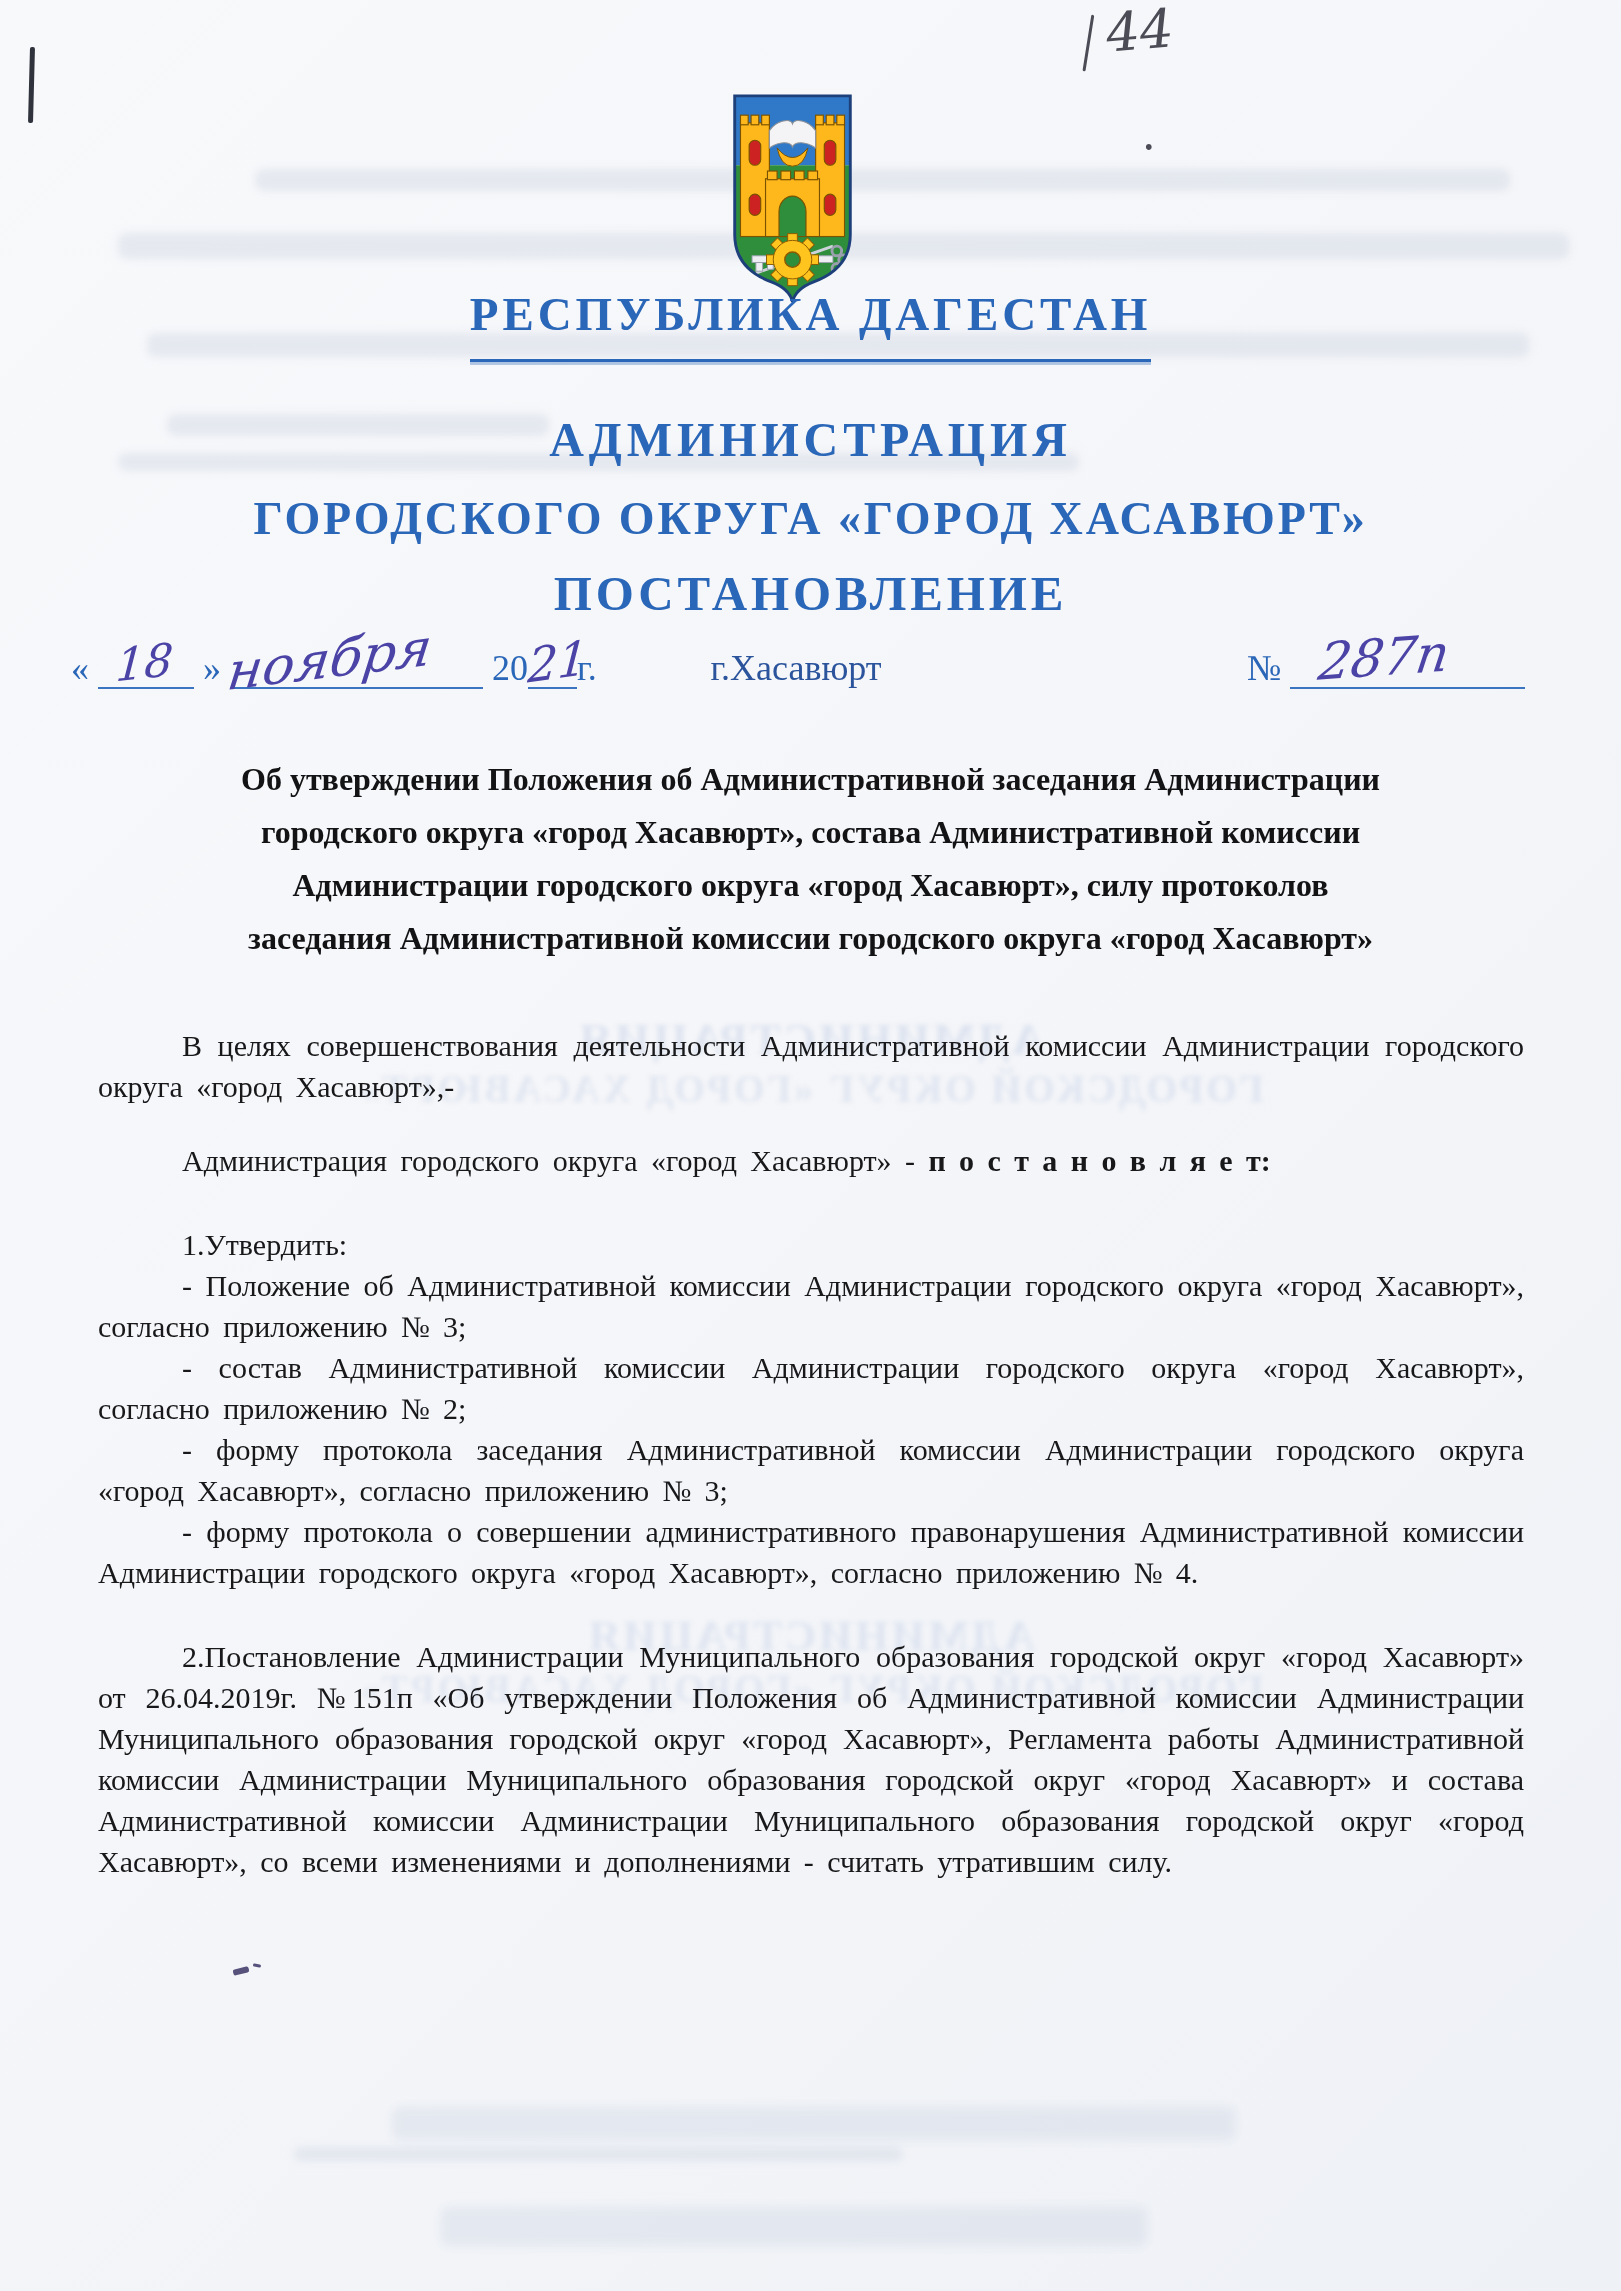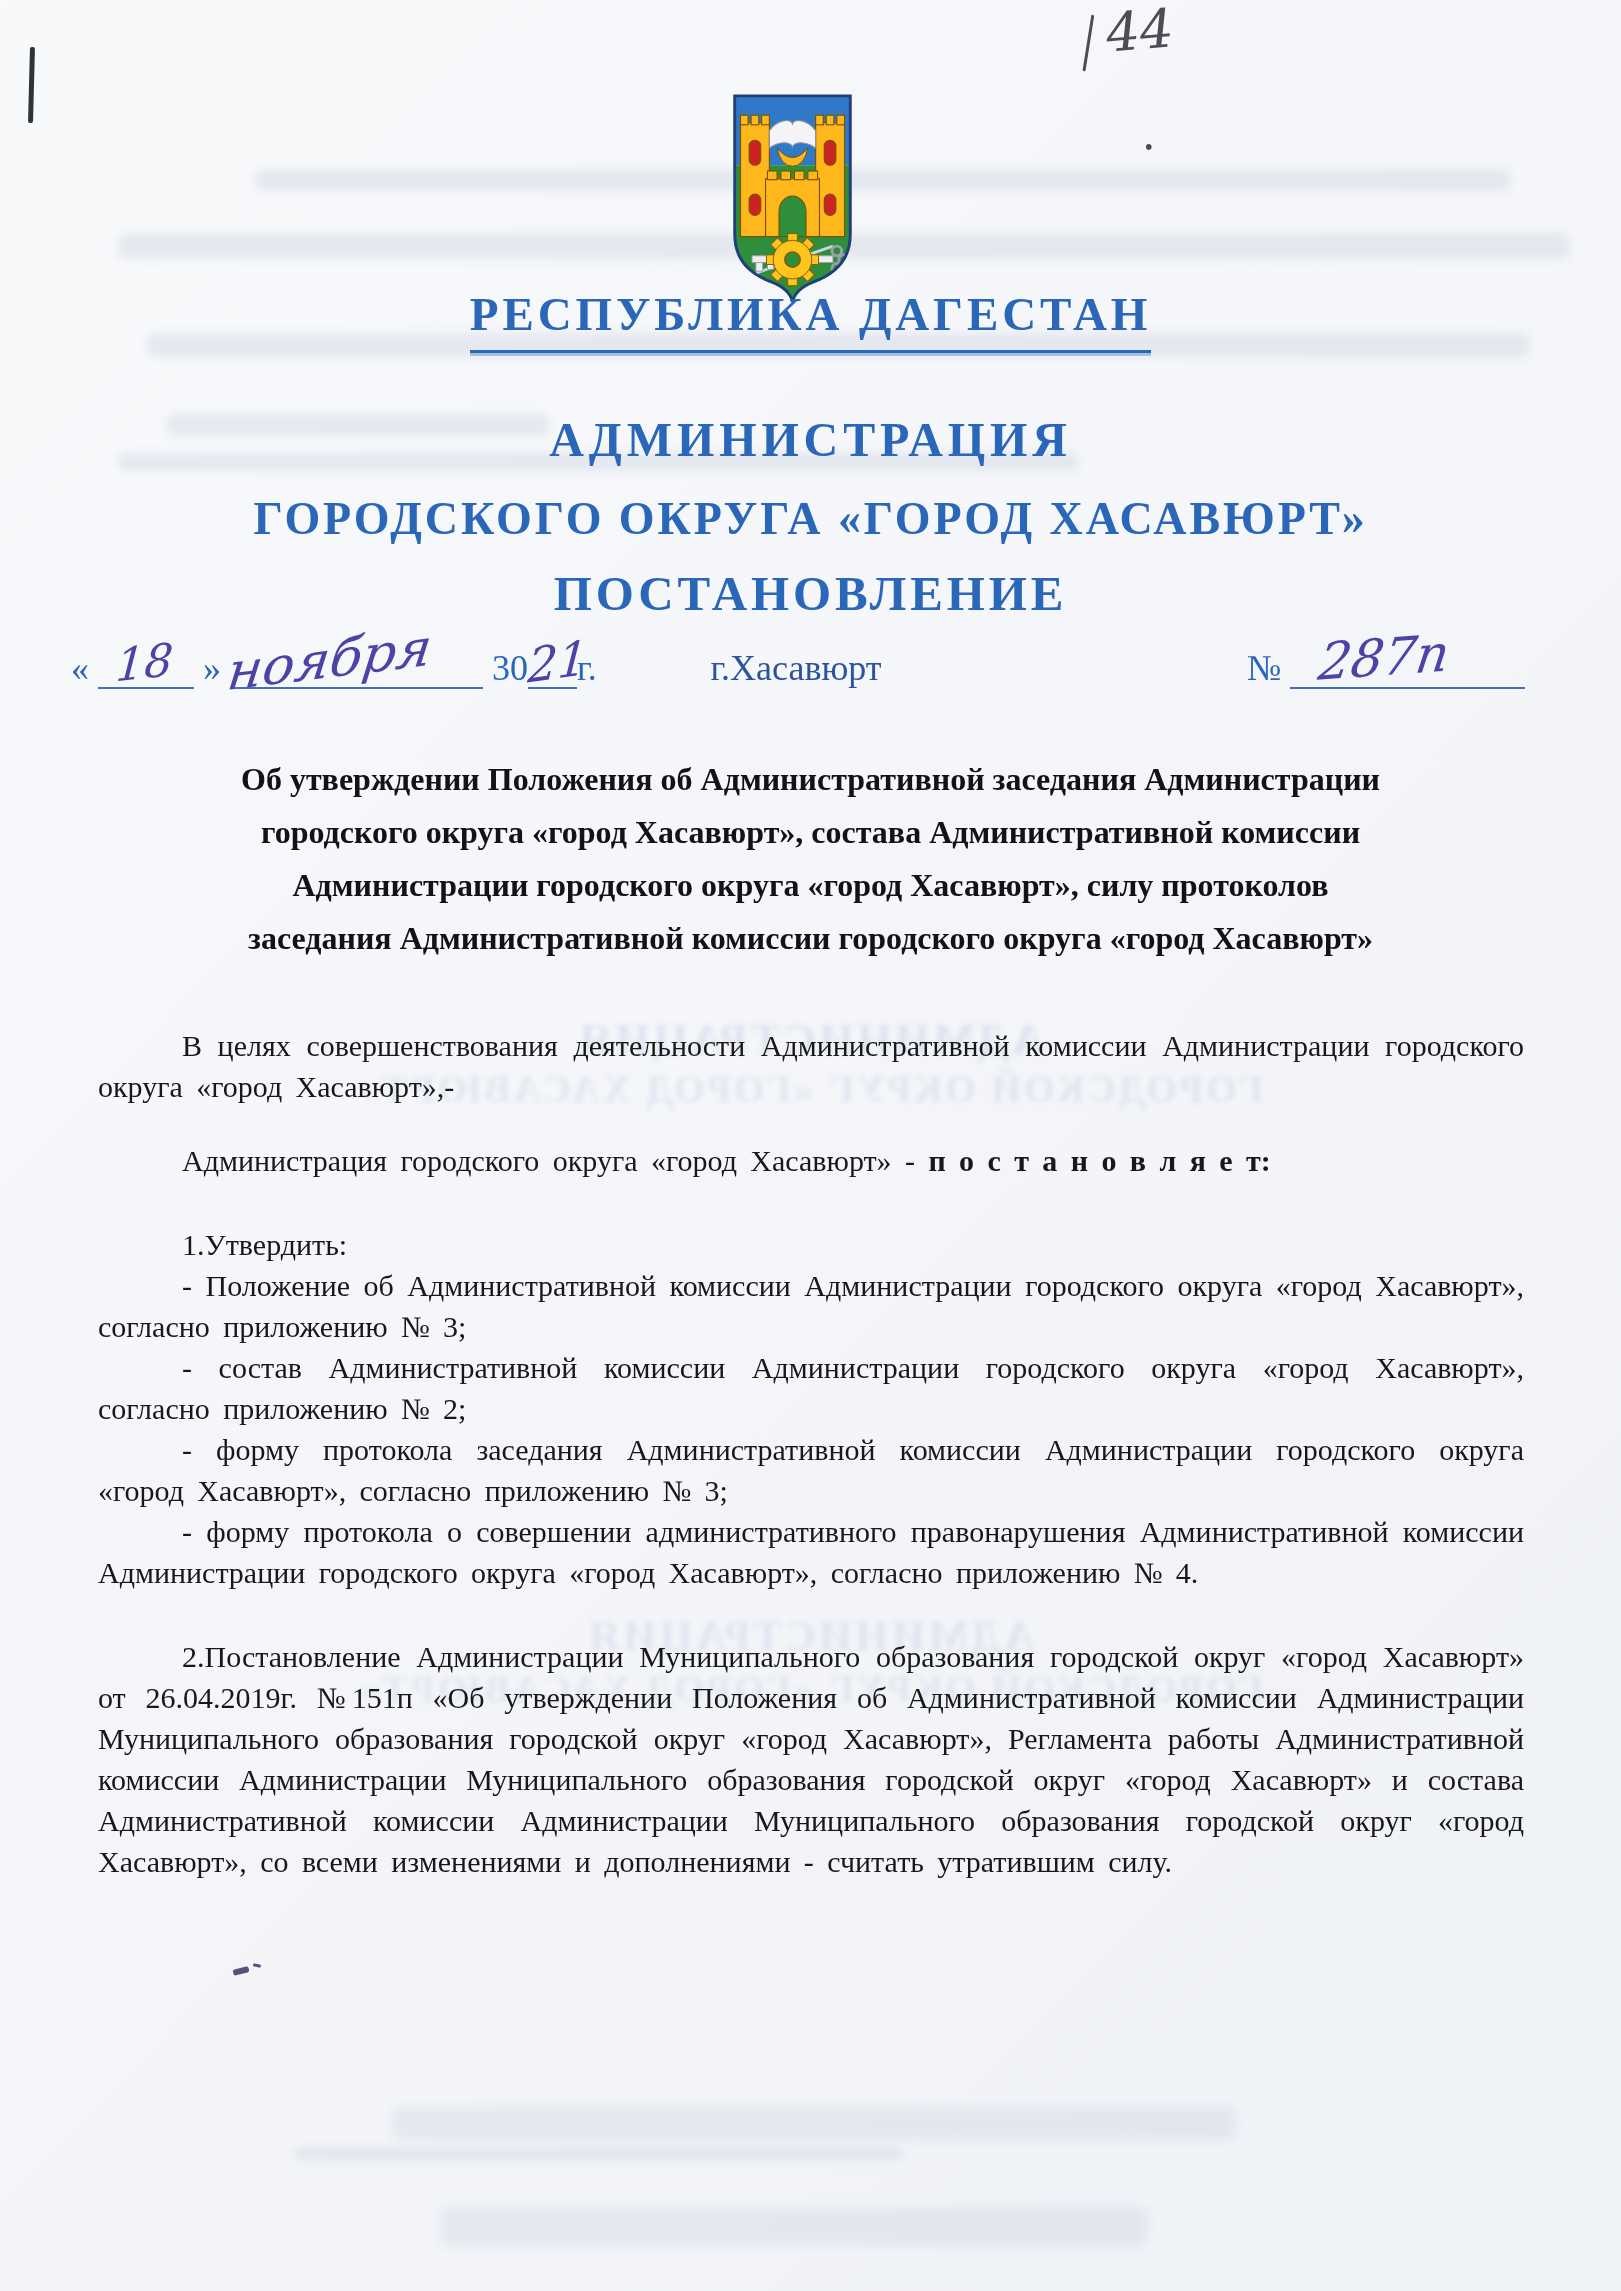--- a/index.html
+++ b/index.html
@@ -17,21 +17,21 @@
     color:#4f74b8; font-weight:bold; letter-spacing:2.9px;
     font-family:"Liberation Serif", serif;
   }
   .pen-stroke{position:absolute; background:#30323c; border-radius:2px;}
   .ink-dash{position:absolute; background:#3a3566; border-radius:2px; opacity:.85;}
   .pencil{position:absolute; color:#4b4c56; font-style:italic; font-family:"DejaVu Serif", serif;}
   
   .blue{color:#2b67b8;}
   .lh-line{position:absolute; left:0; width:1621px; text-align:center; font-weight:bold;}
   .republic{top:287px; font-size:47px; letter-spacing:3.9px;}
-  .republic .und{display:inline-block; padding-bottom:9px; border-bottom:3.9px solid #2b67b8;
+  .republic .und{display:inline-block; padding-bottom:18px; border-bottom:3.9px solid #2b67b8;
                  box-shadow:0 2.9px 0 rgba(43,103,184,.35);}
   .org1{top:412px; font-size:48px; letter-spacing:4.9px;}
   .org2{top:492px; font-size:46px; letter-spacing:2.9px;}
   .doctype{top:565px; font-size:49px; letter-spacing:3.9px;}
   
   .dateline{position:absolute; top:635px; left:0; width:1621px; height:78px; font-size:36px;}
   .dl-left{position:absolute; left:71px; top:11.8px; white-space:nowrap;}
   .dl-place{position:absolute; left:0; width:1568px; top:11.8px; text-align:center; color:#2b549c;padding-left:12px;}
   .dl-num{position:absolute; left:1247px; top:11.8px; white-space:nowrap;}
   .blank{display:inline-block; border-bottom:2.9px solid #3b74c0; height:35px; position:relative; vertical-align:bottom;}
@@ -154,21 +154,21 @@
   <div class="dateline">
     <div class="dl-left blue">
       <span>«</span>
       <span class="blank" style="width:96px;">
         <span class="hand" style="left:17.6px; top:-15.7px; font-size:45px; transform:rotate(-6deg) skewX(-10deg);">18</span>
       </span>
       <span>»</span>
       <span class="blank" style="width:253px;">
         <span class="hand" style="left:2px; top:-21.6px; font-size:51px; transform:rotate(-7deg) skewX(-14deg) scaleX(1.05);">ноября</span>
       </span>
-      <span>30</span><span class="blank" style="width:49px;">
+      <span>20</span><span class="blank" style="width:49px;">
         <span class="hand" style="left:0px; top:-17.6px; font-size:47px; transform:rotate(-8deg) skewX(-12deg);">21</span>
       </span><span>г.</span>
     </div>
     <div class="dl-place">г.Хасавюрт</div>
     <div class="dl-num blue">
       <span>№</span>
       <span class="blank" style="width:235px;">
         <span class="hand" style="left:29px; top:-23.5px; font-size:51px; transform:rotate(-4deg) skewX(-12deg);">287п</span>
       </span>
     </div>

